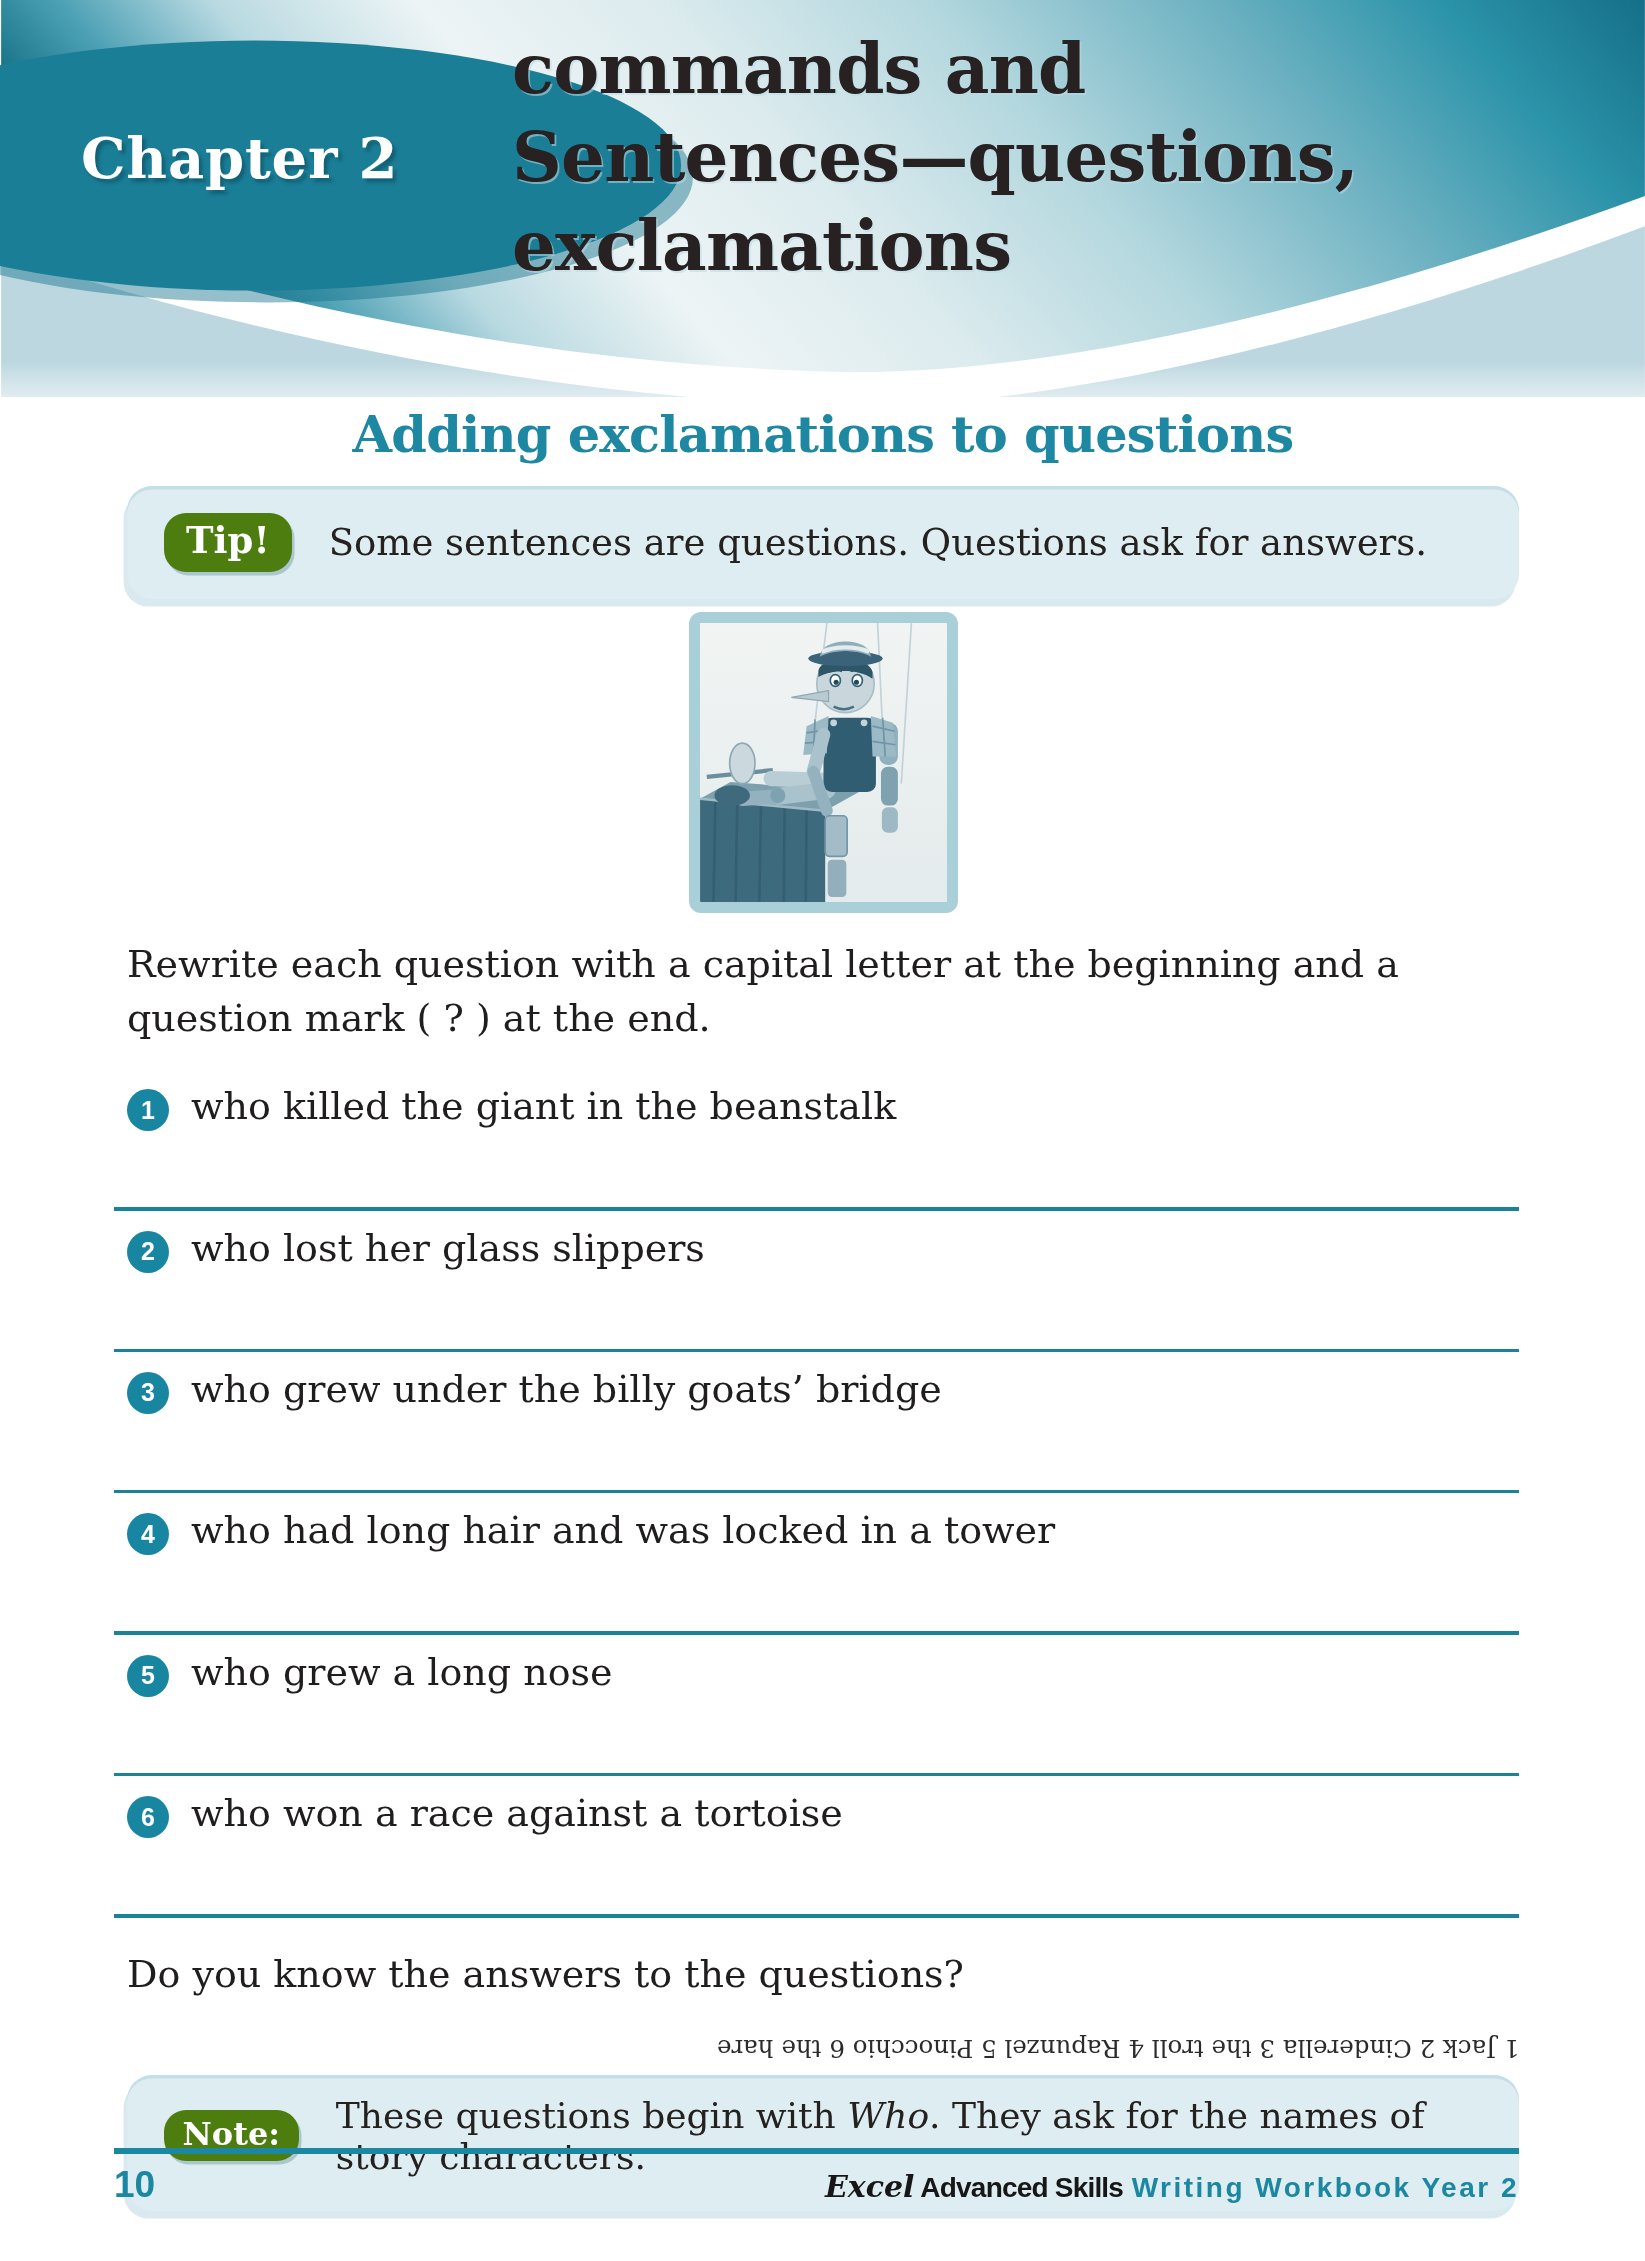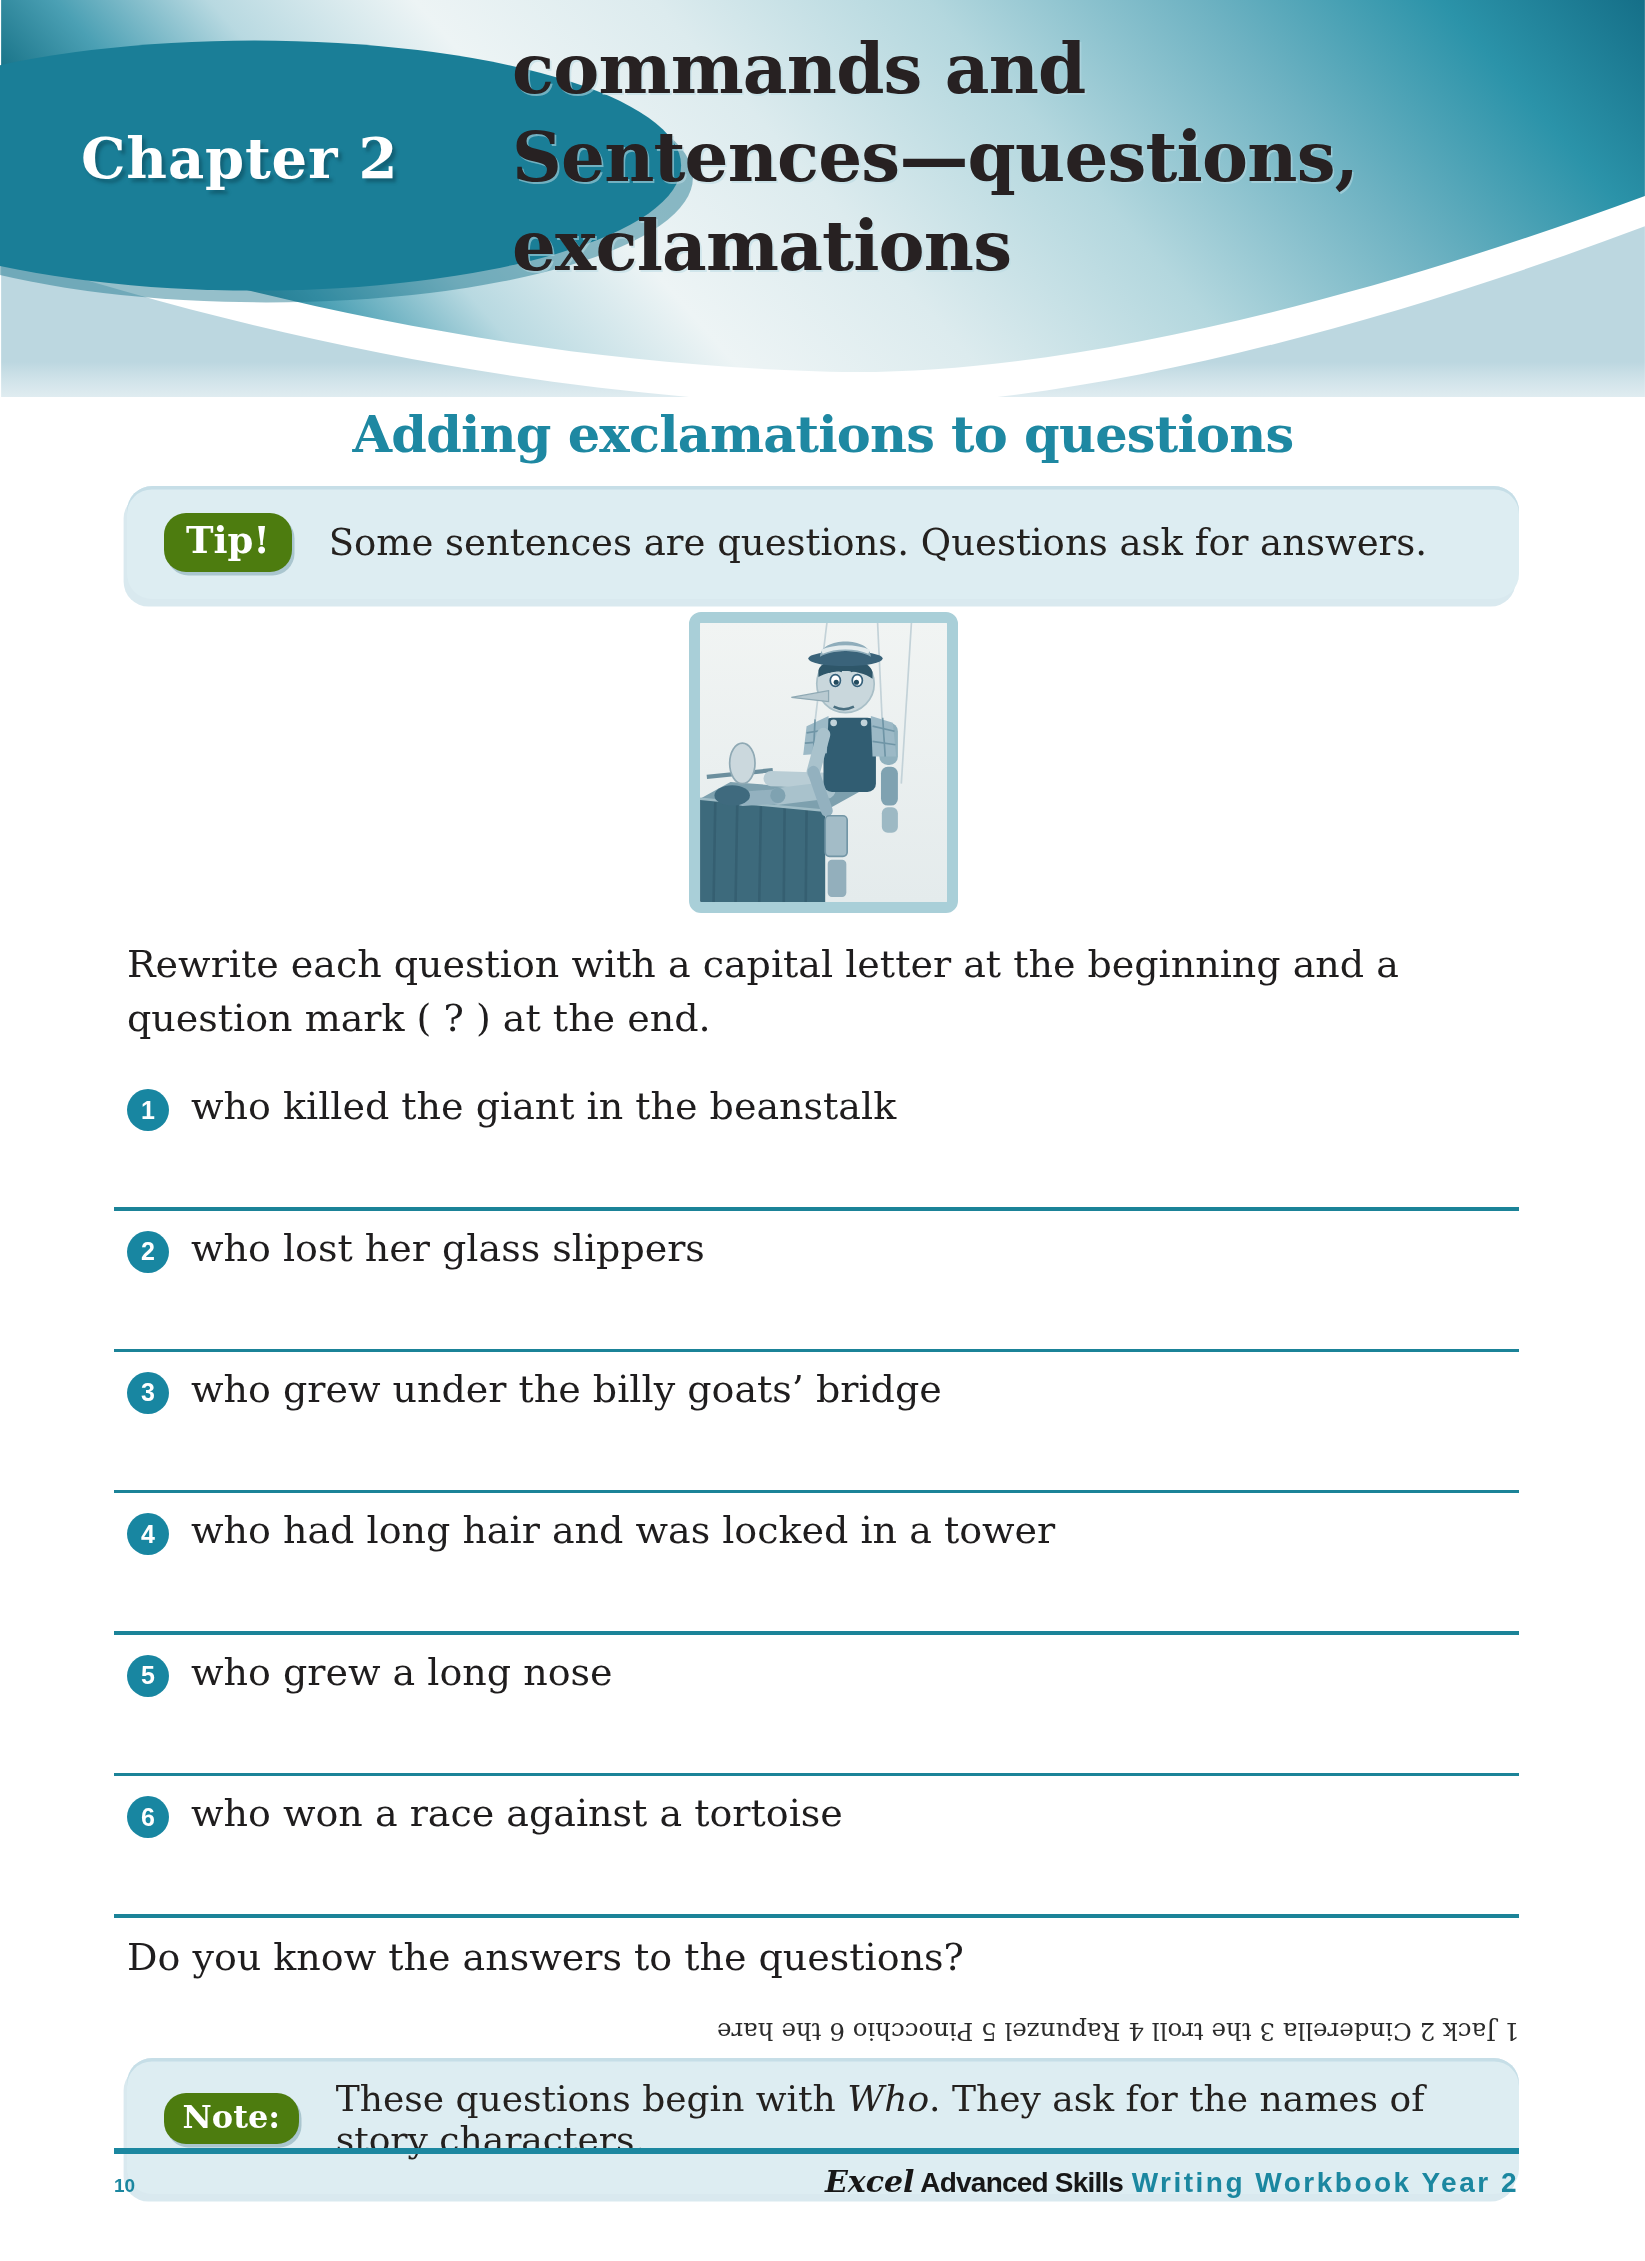--- a/index.html
+++ b/index.html
@@ -70,36 +70,36 @@
     border-radius:50%; background:#1886a1; color:#ffffff;
     font-family:"Liberation Sans", sans-serif; font-weight:bold; font-size:25px;
     display:flex; align-items:center; justify-content:center;
   }
   .q-text { font-size:38px; color:#1f1d1e; }
   .answer-line {
     height:3.4px; background:#1b8398;
     margin:76px 0 0 -12.7px; width:calc(100% + 12.7px);
   }
 
-  .prompt { margin-top:17px; font-size:38px; color:#1f1d1e; }
+  .prompt { margin-top:34px; font-size:38px; color:#1f1d1e; }
 
   .answers-row { margin-top:1.7px; text-align:right; }
   .answers-upside-down {
     display:inline-block; transform:rotate(180deg);
     font-size:24.5px; color:#2b2b2b;
   }
 
   
   .footer { position:absolute; left:114px; right:127px; top:2148px; }
   .footer-divider { height:6px; background:#1b87a0; }
   .footer-row {
     margin-top:10px; display:flex; justify-content:space-between; align-items:baseline;
     font-family:"Liberation Sans", sans-serif;
   }
-  .page-number { font-size:19px; font-weight:bold; color:#1b87a0; }
+  .page-number { font-size:37px; font-weight:bold; color:#1b87a0; }
   .brand { font-size:28px; font-weight:bold; color:#171717; }
   .brand .excel {
     font-family:"DejaVu Serif", serif; font-style:italic; font-weight:bold;
     font-size:30px; letter-spacing:0;
   }
   .brand .skills { letter-spacing:-0.8px; }
   .brand .series { color:#1b87a0; letter-spacing:2.5px; margin-left:8.5px; }
 </style>
 </head>
 <body>

